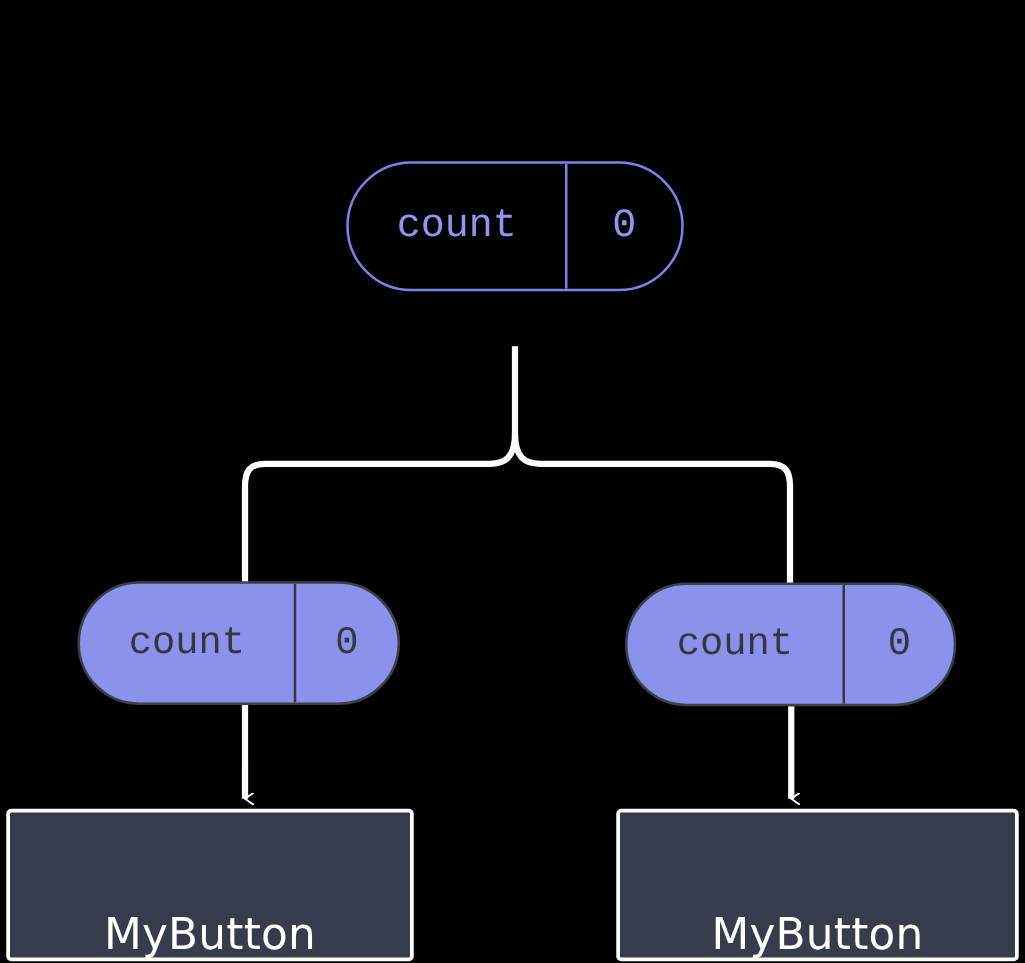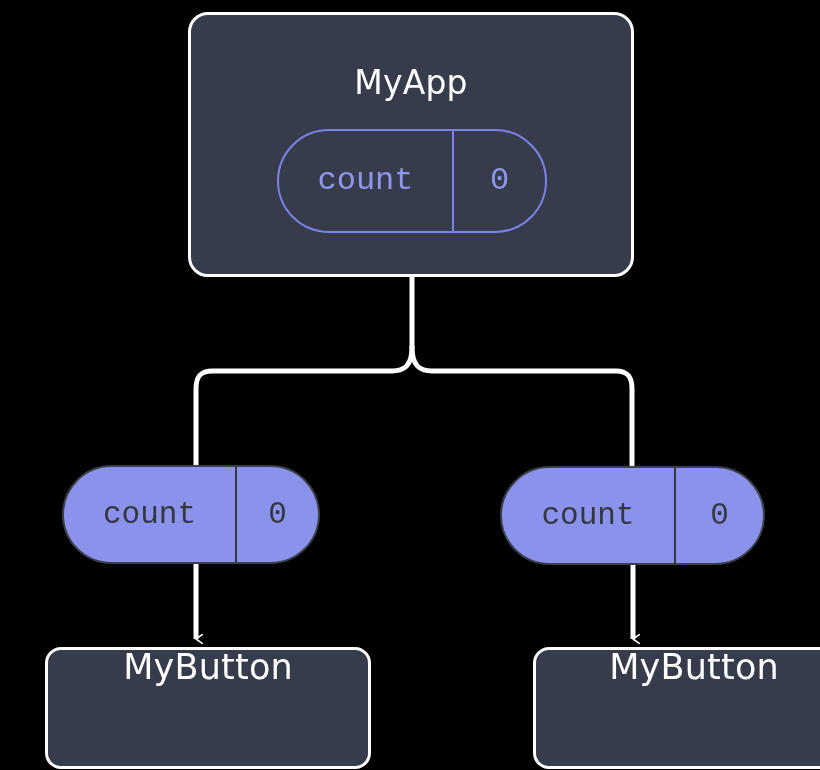--- a/index.html
+++ b/index.html
@@ -56,23 +56,22 @@
     width: 446px;
     height: 265px;
     border-radius: 20px;
   }
   #node-myapp .component-title {
     margin-top: 51px;
   }
 
   
   .leaf-box {
-    justify-content: flex-start;
-    border-radius: 16px;
-    margin-left: 40px;
+    justify-content: flex-end;
+    border-radius: 4px;
   }
   #node-mybutton-left {
     left: 5px;
     top: 647px;
     width: 326px;
     height: 122px;
   }
   #node-mybutton-right {
     left: 493px;
     top: 647px;
@@ -172,23 +171,20 @@
 
     <path d="M412,347 C412,366 420,371 432,371
              L616,371 C628,371 632,377 632,389
              L632,467" fill="none" stroke="#FFFFFF" stroke-width="5" stroke-linecap="round" stroke-linejoin="round"></path>
 
     <line x1="196" y1="564" x2="196" y2="639" stroke="#FFFFFF" stroke-width="5" marker-end="url(#arrowhead)"></line>
 
     <line x1="633" y1="565" x2="633" y2="639" stroke="#FFFFFF" stroke-width="5" marker-end="url(#arrowhead)"></line>
   </svg>
 
-  <div id="node-myapp" class="component-box">
-    <div class="component-title">MyApp</div>
-  </div>
 
   <div id="pill-root" class="state-pill">
     <div class="pill-key">count</div>
     <div class="pill-value">0</div>
   </div>
 
   <div id="pill-left" class="state-pill pill-filled">
     <div class="pill-key">count</div>
     <div class="pill-value">0</div>
   </div>

